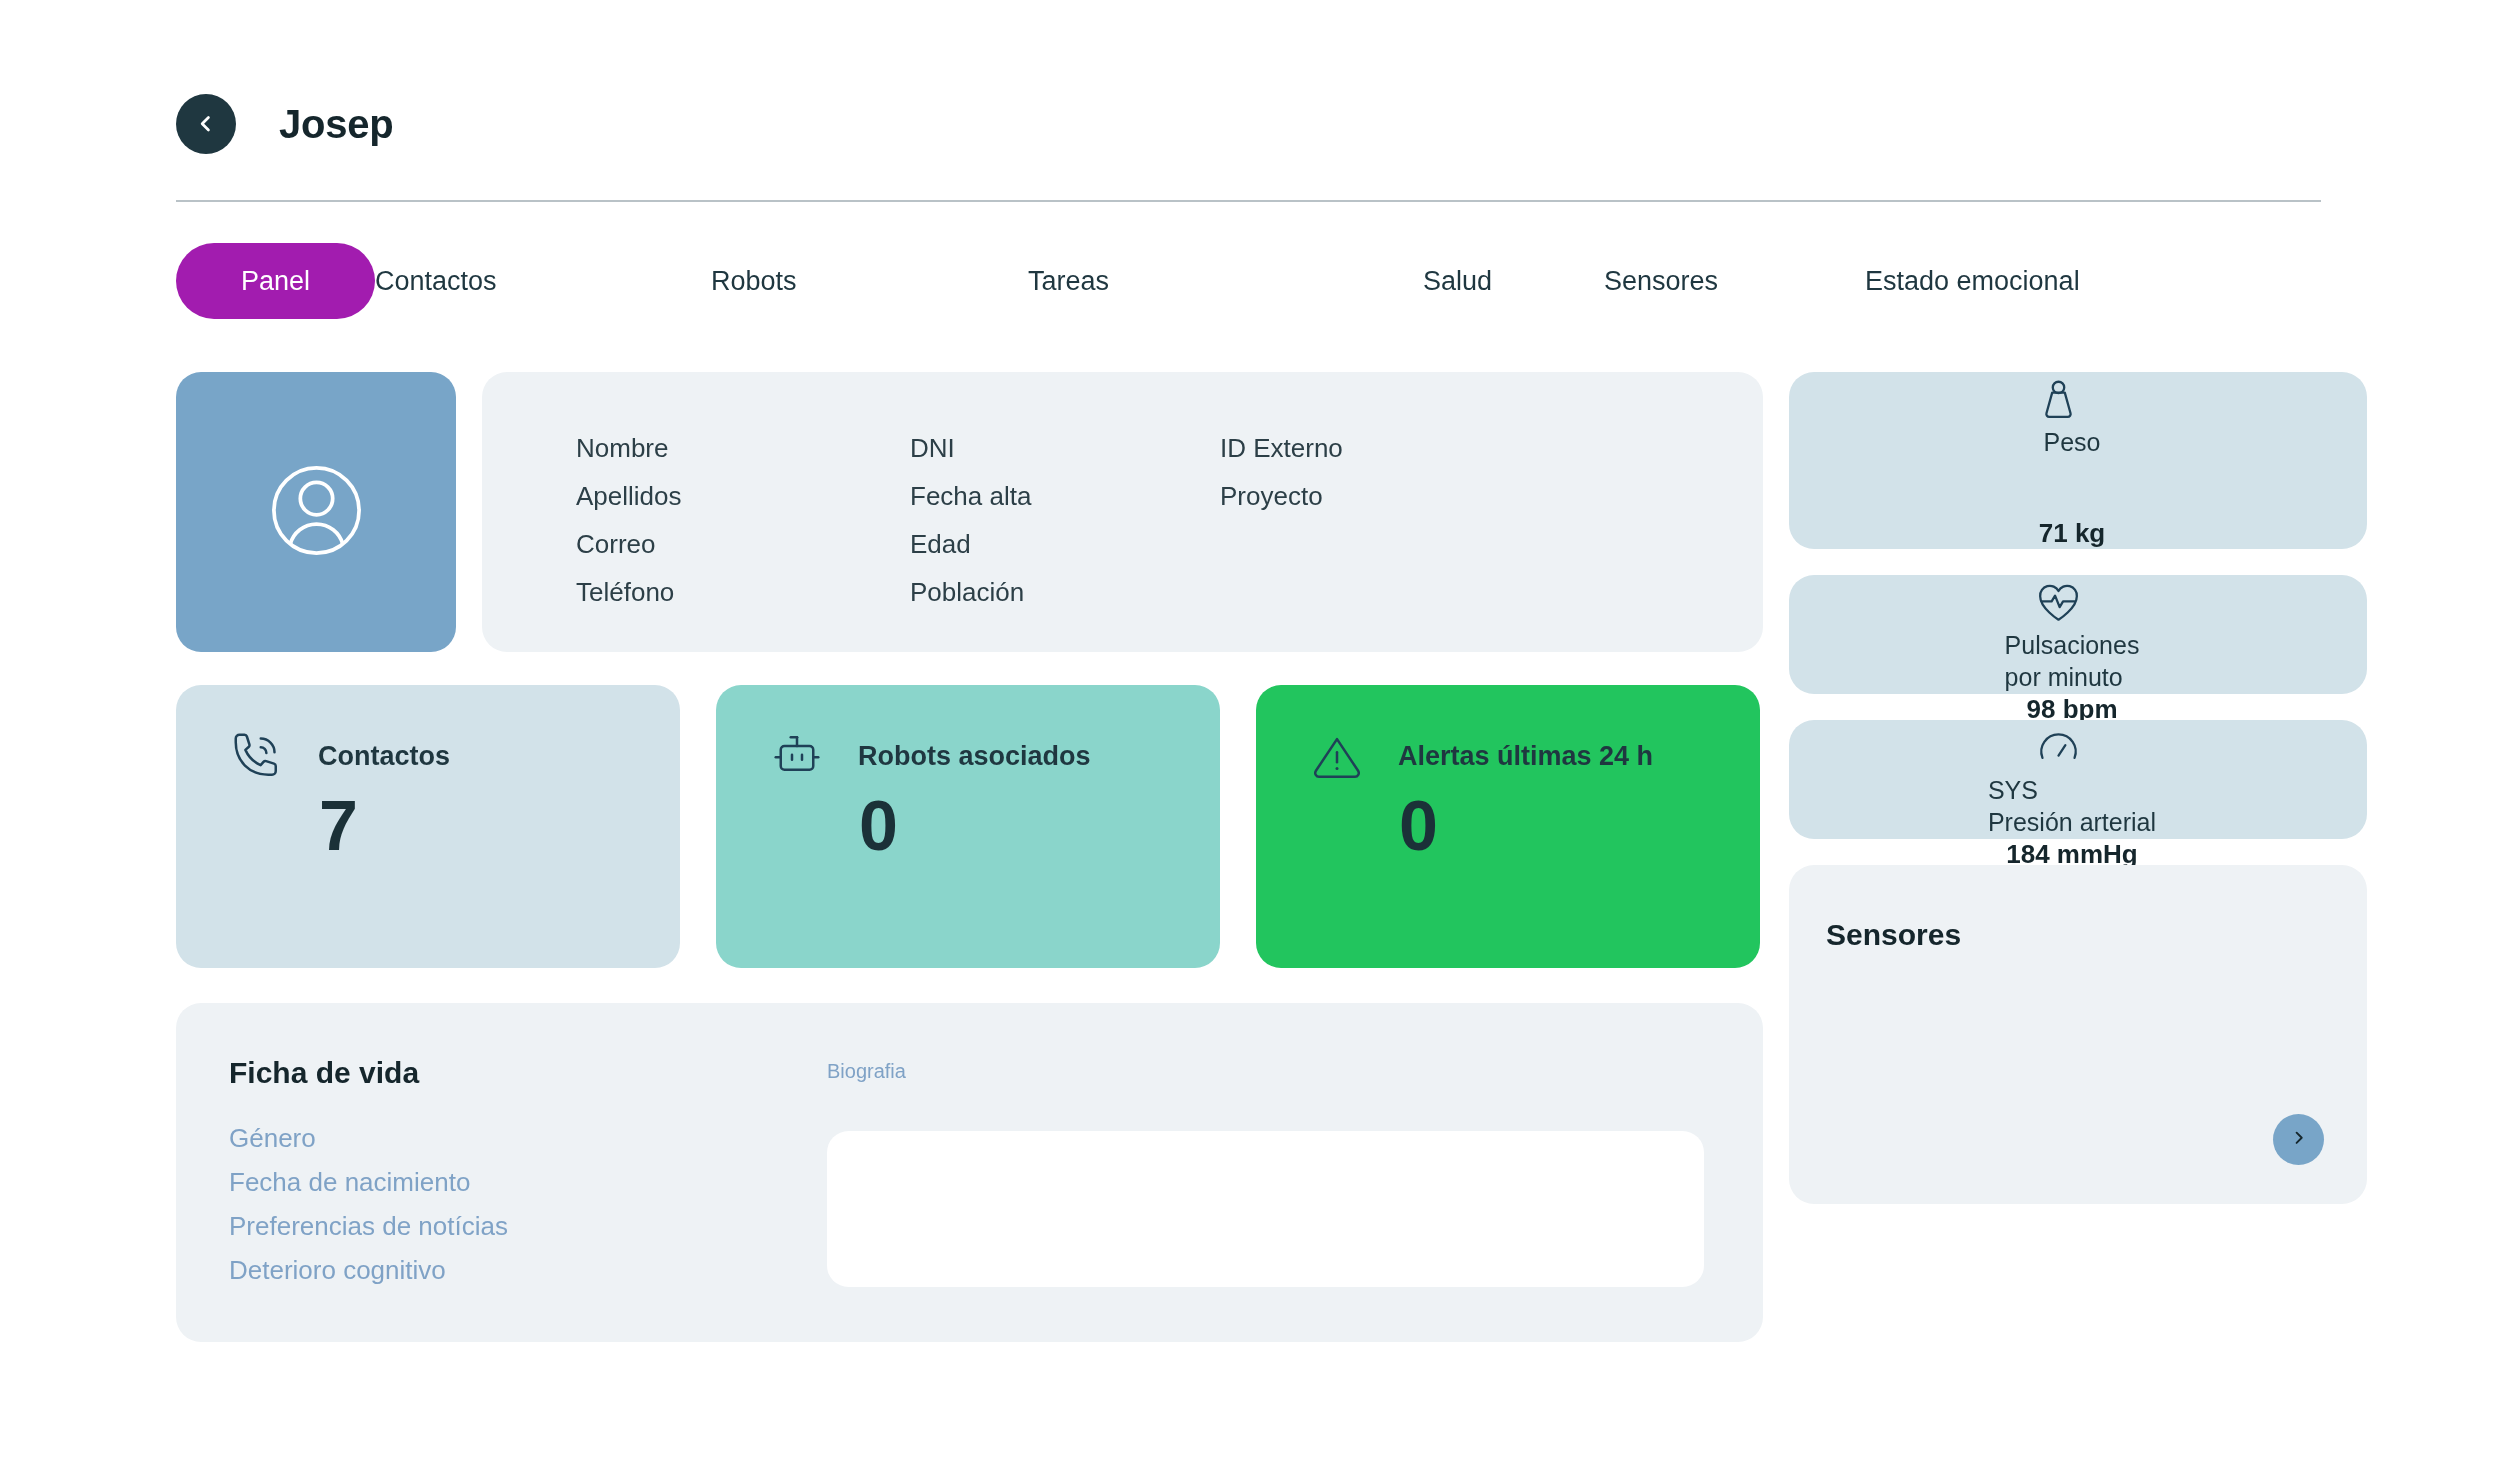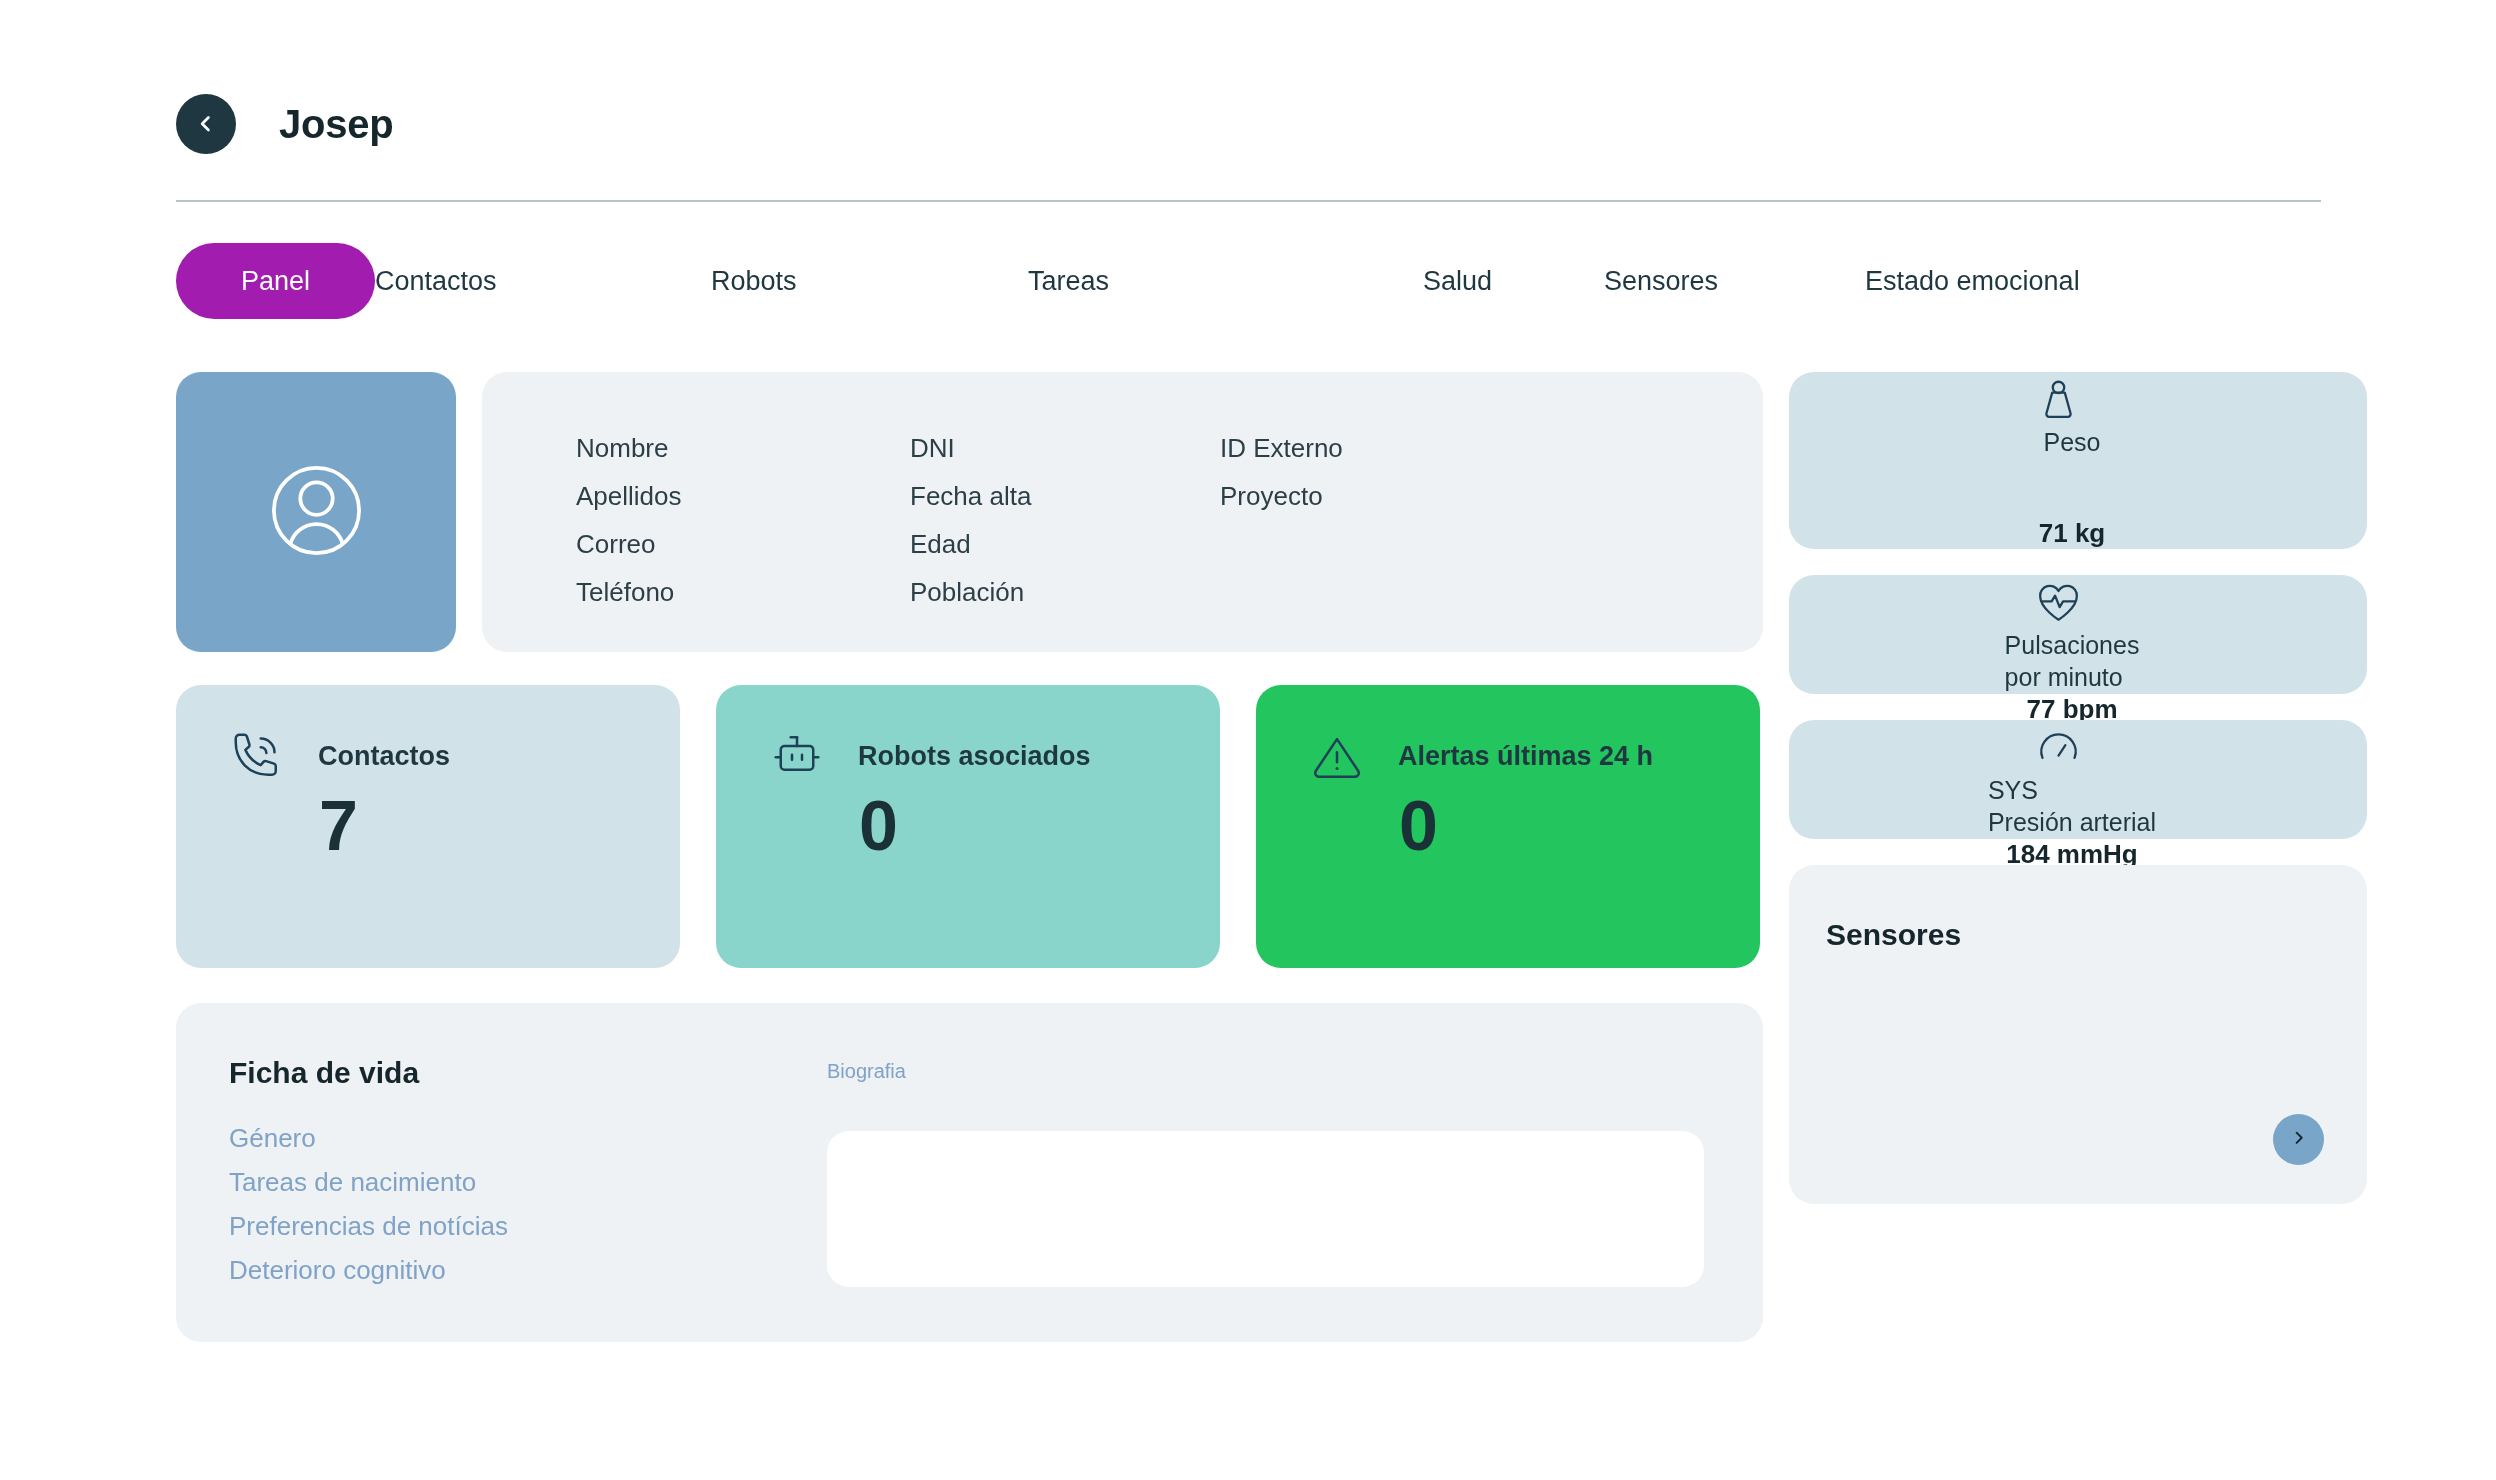--- a/index.html
+++ b/index.html
@@ -374,21 +374,21 @@
           <div class="stat-value">0</div>
         </div>
 
       </div>
 
       <div class="ficha-card">
         <div class="ficha-left">
           <div class="ficha-title">Ficha de vida</div>
           <div class="ficha-list">
             <div class="ficha-item">Género</div>
-            <div class="ficha-item">Tareas de nacimiento</div>
+            <div class="ficha-item">Fecha de nacimiento</div>
             <div class="ficha-item">Preferencias de notícias</div>
             <div class="ficha-item">Deterioro cognitivo</div>
           </div>
         </div>
         <div class="ficha-right">
           <div class="bio-label">Biografia</div>
           <textarea class="bio-input" placeholder="" style=""></textarea>
         </div>
       </div>
 
@@ -413,21 +413,21 @@
         <span class="metric-icon">
           <svg width="55" height="55" viewBox="0 0 48 48" fill="none" stroke="#1f4157" stroke-width="2" stroke-linecap="round" stroke-linejoin="round">
             <path d="M24 39S8 29 8 18.5A8.5 8.5 0 0 1 24 14a8.5 8.5 0 0 1 16 4.5C40 29 24 39 24 39z"></path>
             <polyline points="9 23 18 23 21 18 25 28 28 23 38 23"></polyline>
           </svg>
         </span>
         <div class="metric-text">
           <div class="metric-label">Pulsaciones</div>
           <div class="metric-label">por minuto</div>
         </div>
-        <div class="metric-value">77 bpm</div>
+        <div class="metric-value">98 bpm</div>
       </div>
 
       <div class="metric-card metric-sys">
         <span class="metric-icon">
           <svg width="55" height="55" viewBox="0 0 48 48" fill="none" stroke="#1f4157" stroke-width="2" stroke-linecap="round" stroke-linejoin="round">
             <path d="M10 33a15 15 0 1 1 28 0"></path>
             <line x1="24" y1="31" x2="30" y2="22"></line>
           </svg>
         </span>
         <div class="metric-text">

